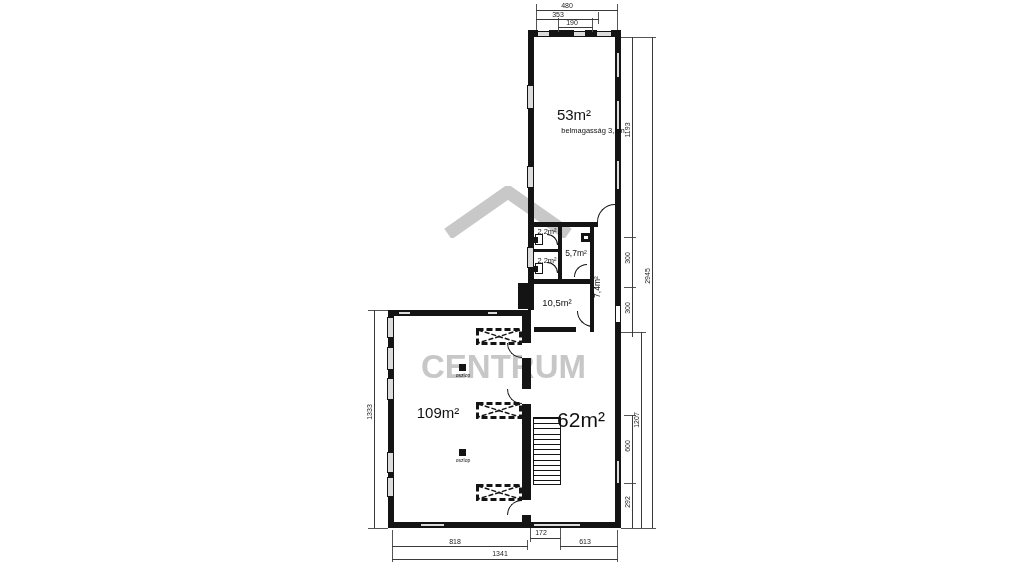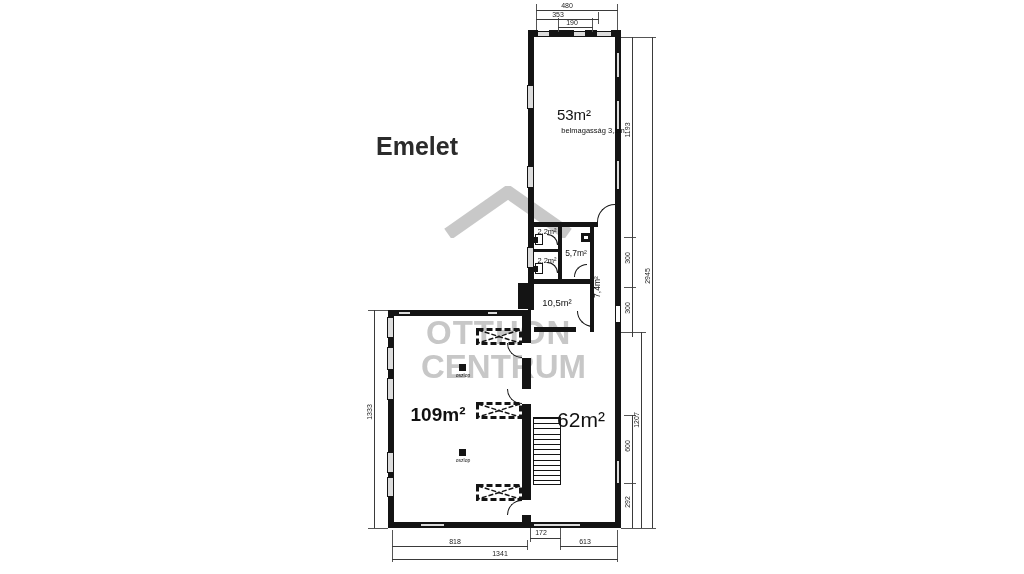--- a/index.html
+++ b/index.html
@@ -24,27 +24,25 @@
 </style>
 </head>
 <body>
 
 <div id="canvas">
 
   <div class="layer">
     <svg style="position:absolute;left:438px;top:186px;" width="140" height="52" viewBox="0 0 140 52">
       <polyline points="10,48 70,6 130,48" fill="none" stroke="#9a9a9a" stroke-width="13" opacity="0.55"></polyline>
     </svg>
-    <div class="wm" style="left:426px;top:316px;font-size:33px;letter-spacing:1px;">OTTHON</div>
     <div class="wm" style="left:421px;top:350px;font-size:33px;">CENTRUM</div>
   </div>
 
   <div class="layer">
 
-    <div id="title">Emelet</div>
 
     <div class="win" style="left:529px;top:31px;width:91px;height:6px;"></div>
     <div class="wall" style="left:528px;top:30px;width:10px;height:7px;"></div>
     <div class="wall" style="left:549px;top:30px;width:25px;height:7px;"></div>
     <div class="wall" style="left:585px;top:30px;width:12px;height:7px;"></div>
     <div class="wall" style="left:611px;top:30px;width:10px;height:7px;"></div>
 
     <div class="wall" style="left:528px;top:30px;width:6px;height:280px;"></div>
     <div class="win" style="left:527px;top:85px;width:7px;height:24px;"></div>
     <div class="win" style="left:527px;top:166px;width:7px;height:22px;"></div>
@@ -126,21 +124,21 @@
     <div class="tiny-label" style="left:448px;top:457px;width:30px;">oszlop</div>
 
     <div class="room-label" style="left:544px;top:106px;width:60px;font-size:15px;font-weight:500;">53m²</div>
     <div class="room-label" style="left:534px;top:126px;width:80px;font-size:7.5px;padding-left:19px;">belmagasság 3,1m</div>
     <div class="room-label" style="left:534px;top:227px;width:26px;font-size:7.5px;">2,2m²</div>
     <div class="room-label" style="left:534px;top:256px;width:26px;font-size:7.5px;">2,2m²</div>
     <div class="room-label" style="left:562px;top:248px;width:28px;font-size:8.5px;">5,7m²</div>
     <div class="room-label rot" style="left:582px;top:282px;width:30px;font-size:8.5px;">7,4m²</div>
     <div class="room-label" style="left:540px;top:297px;width:34px;font-size:9.5px;">10,5m²</div>
     <div class="room-label" style="left:556px;top:368px;width:50px;font-size:21px;font-weight:500;margin-top:40px;">62m²</div>
-    <div class="room-label" style="left:408px;top:404px;width:60px;font-size:19px;font-weight:700;">109m²</div>
+    <div class="room-label" style="left:408px;top:404px;width:60px;font-size:15px;font-weight:400;">109m²</div>
 
     <div class="ext" style="left:536px;top:4px;width:1px;height:26px;"></div>
     <div class="ext" style="left:558px;top:18px;width:1px;height:14px;"></div>
     <div class="ext" style="left:592px;top:18px;width:1px;height:14px;"></div>
     <div class="ext" style="left:598px;top:12px;width:1px;height:12px;"></div>
     <div class="ext" style="left:617px;top:4px;width:1px;height:26px;"></div>
     <div class="dl" style="left:536px;top:10px;width:82px;height:1px;"></div>
     <div class="dl" style="left:536px;top:19px;width:63px;height:1px;"></div>
     <div class="dl" style="left:558px;top:27px;width:35px;height:1px;"></div>
     <div class="dlabel" style="left:547px;top:2px;width:40px;">480</div>

